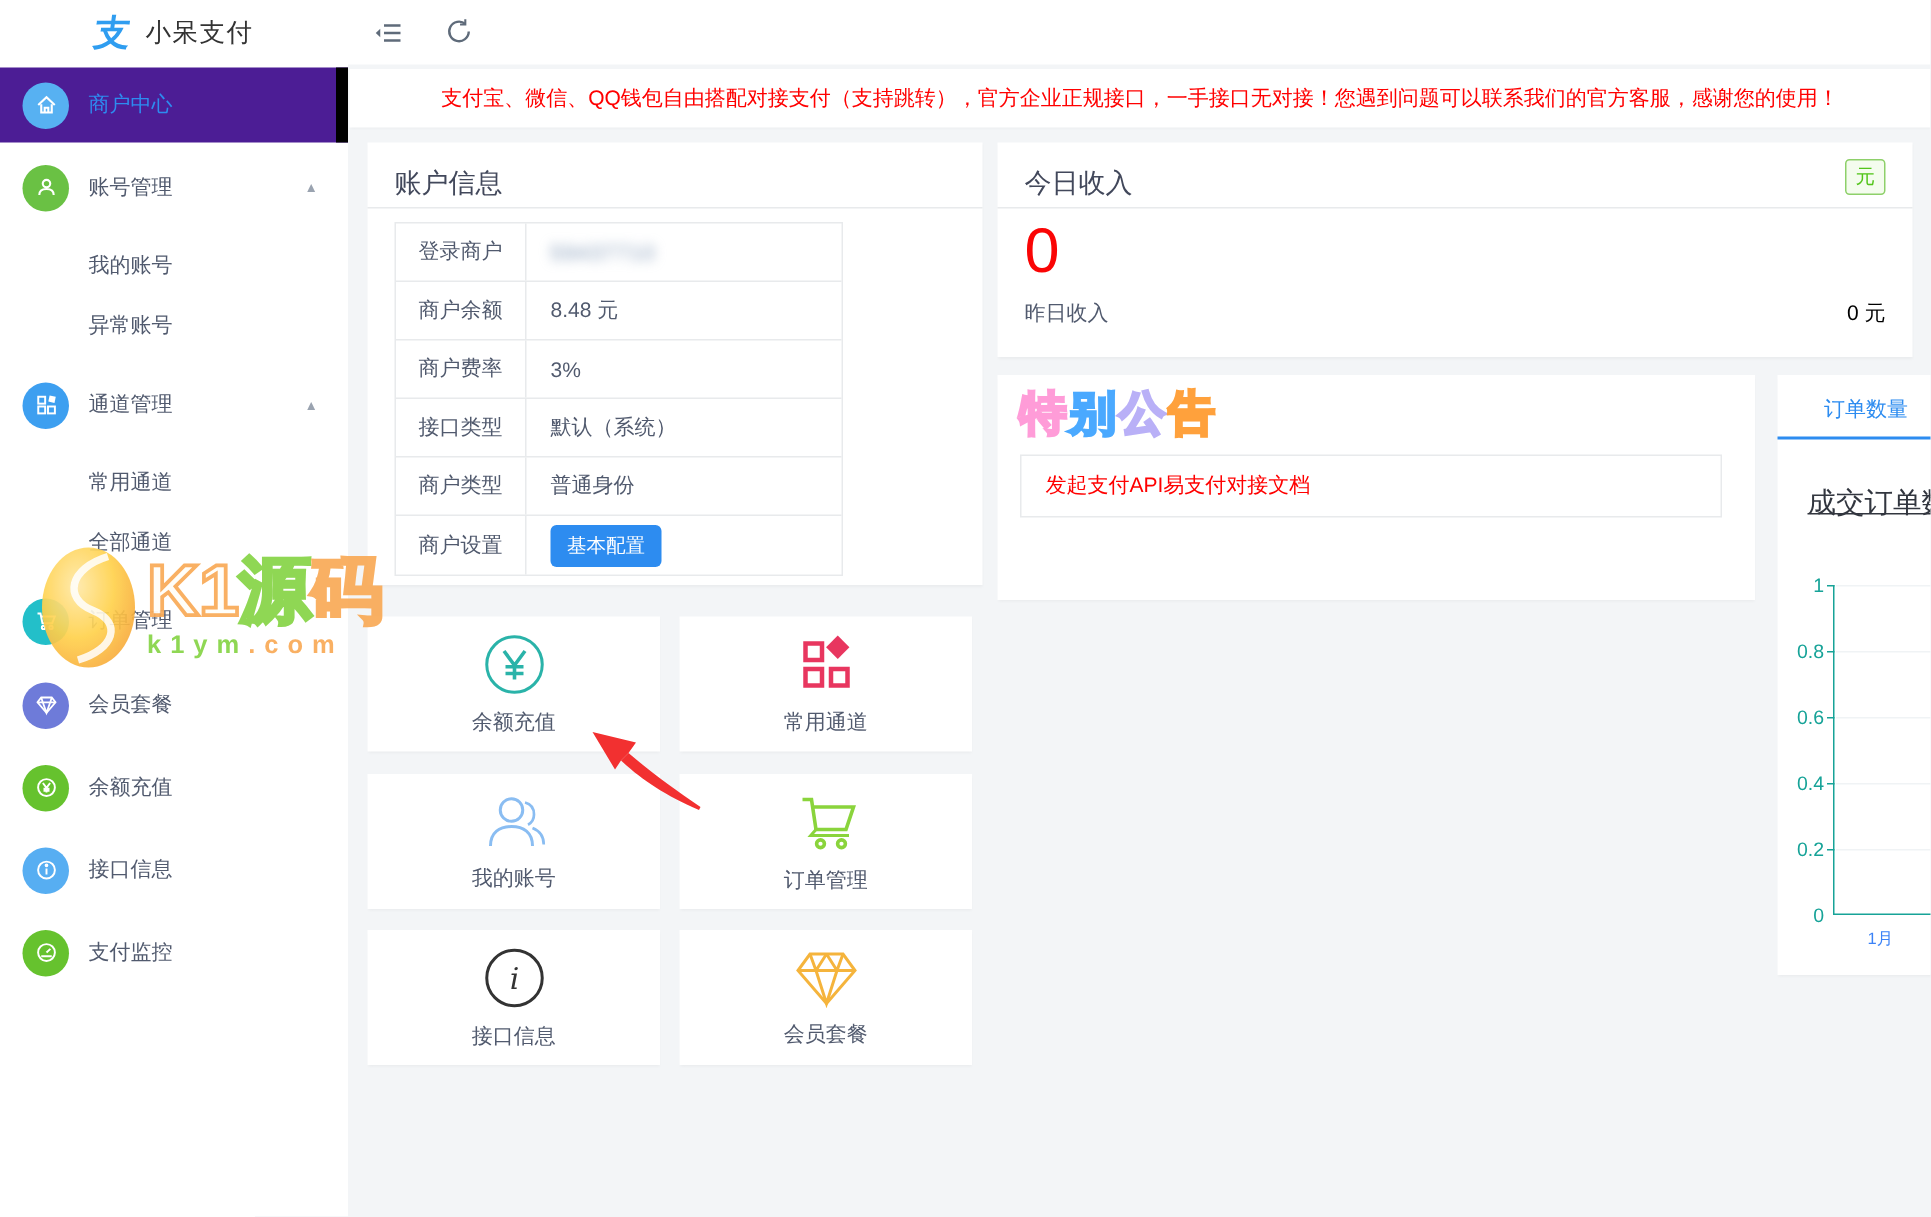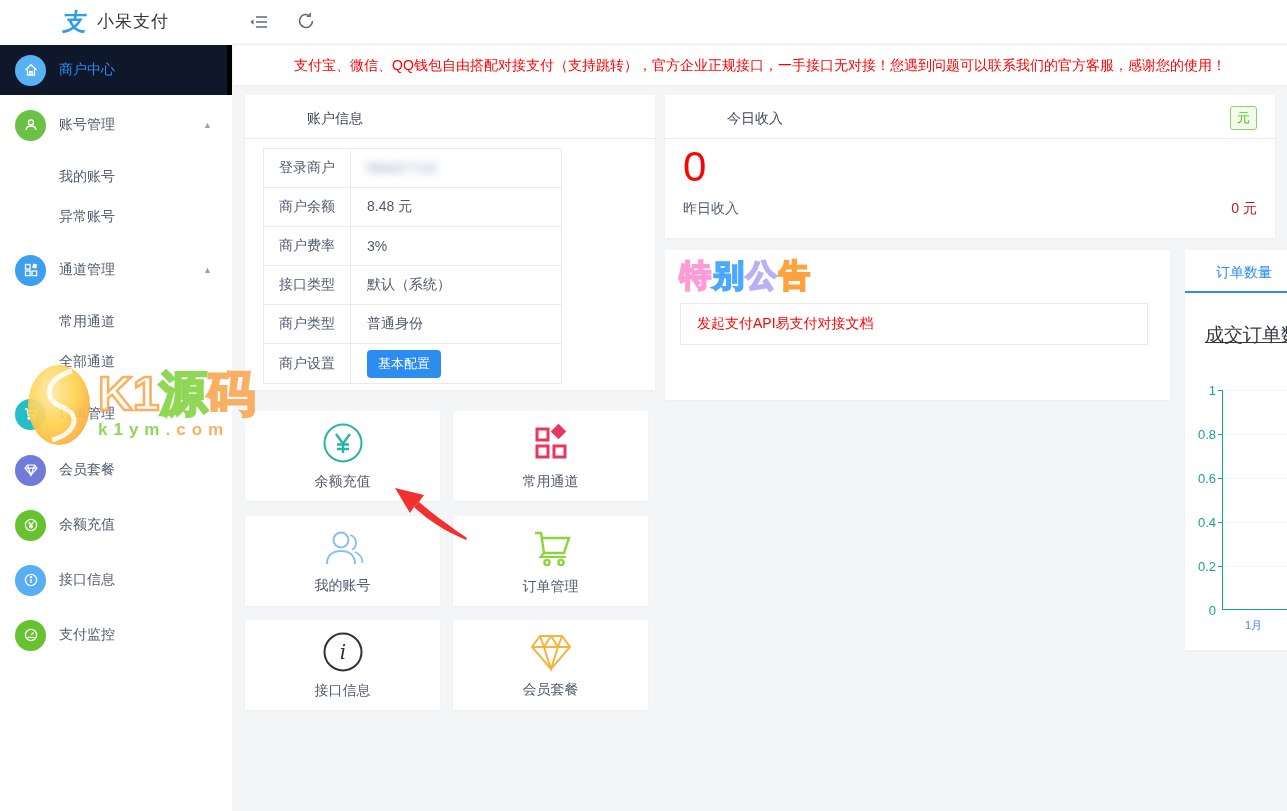--- a/index.html
+++ b/index.html
@@ -10,53 +10,53 @@
     background:#f3f5f7; color:#515a6e; font-size:14px;
   }
   
   .sidebar { position:absolute; left:0; top:0; width:232px; height:811px; background:#fff; z-index:2; }
   .logo-bar { position:absolute; left:0; top:0; width:232px; height:43px; background:#fff; display:flex; align-items:center; justify-content:center; gap:10px; }
   .logo-glyph { color:#2f9df0; font-size:24px; font-weight:bold; font-family:"DejaVu Serif","Liberation Serif",serif; transform:skewX(-8deg); }
   .logo-title { color:#333; font-size:17px; letter-spacing:1px; }
   .menu-item { position:absolute; left:0; width:232px; display:flex; align-items:center; cursor:pointer; }
   .menu-item.parent { height:50px; }
   .menu-item.sub { height:40px; }
-  .menu-item.active { background:#0f172a; border-right:5px solid #000000; }
+  .menu-item.active { background:#4c1d95; border-right:8px solid #000000; }
   .menu-item.active .mi-label { color:#2d8cf0; }
   .mi-icon { position:absolute; left:15px; width:31px; height:31px; border-radius:50%; display:flex; align-items:center; justify-content:center; }
   .mi-icon svg { display:block; }
   .mi-label { position:absolute; left:59px; color:#515a6e; font-size:14px; }
   .mi-arrow { position:absolute; right:20px; color:#9aa3b0; font-size:9px; }
   
   .topbar { position:absolute; left:232px; top:0; width:1055px; height:43px; background:#fff; z-index:1; }
   .tb-icon { position:absolute; top:11px; width:22px; height:22px; cursor:pointer; }
   .tb-icon.collapse { left:16px; }
   .tb-icon.refresh { left:64px; }
   
   .content { position:absolute; left:232px; top:43px; width:1055px; height:768px; background:#f3f5f7; }
   .panel { position:absolute; background:#fff; box-shadow:0 1px 2px rgba(0,0,0,0.04); }
   .notice { left:1px; top:3px; width:1054px; height:39px; display:flex; align-items:center; justify-content:center; }
   .notice-text { color:#ff0000; font-size:14px; }
   
   .account { left:13px; top:52px; width:410px; height:295px; }
-  .panel-title { position:absolute; left:18px; top:15px; font-size:14px; color:#42485b;margin-left:44px; }
+  .panel-title { position:absolute; left:18px; top:15px; font-size:18px; color:#42485b; }
   .panel-divider { position:absolute; left:0; top:43px; width:100%; height:1px; background:#e8eaec; }
   .acct-table { position:absolute; left:18px; top:53px; width:299px; border:1px solid #e8eaec; }
   .acct-row { display:flex; height:39px; border-bottom:1px solid #e8eaec; }
   .acct-row:last-child { border-bottom:none; }
   .acct-label { width:87px; border-right:1px solid #e8eaec; display:flex; align-items:center; padding-left:15px; color:#515a6e; }
   .acct-value { flex:1; display:flex; align-items:center; padding-left:16px; color:#515a6e; }
   .blurred { filter:blur(4px); color:#7e96b5; letter-spacing:1px; }
   .btn-primary { background:#2d8cf0; color:#fff; border:none; border-radius:4px; padding:5px 11px; font-size:13px; cursor:pointer; font-family:inherit; }
   
   .income { left:433px; top:52px; width:610px; height:143px; }
   .unit-badge { position:absolute; right:18px; top:11px; border:1px solid #8ed06a; background:#f4fcee; color:#52c41a; font-size:13px; padding:2px 6px; border-radius:3px; }
   .big-zero { position:absolute; left:18px; top:48px; color:#fa0505; font-size:42px; }
   .yest-label { position:absolute; left:18px; top:105px; color:#515a6e; }
-  .yest-value { position:absolute; right:18px; top:105px; color:#b91c1c; }
+  .yest-value { position:absolute; right:18px; top:105px; color:#000000; }
   
   .announce { left:433px; top:207px; width:505px; height:150px; }
   .bubble-title { position:absolute; left:15px; top:5px; font-size:31px; font-weight:bold; letter-spacing:2px; }
   .bubble-title span { color:#fff; }
   .bt0 { -webkit-text-stroke:2px #ff9cd8; text-shadow:0 0 1px #ff9cd8; }
   .bt1 { -webkit-text-stroke:2px #4aa9ff; text-shadow:0 0 1px #4aa9ff; }
   .bt2 { -webkit-text-stroke:2px #b9b0f7; text-shadow:0 0 1px #b9b0f7; }
   .bt3 { -webkit-text-stroke:2px #ffa13c; text-shadow:0 0 1px #ffa13c; }
   .ann-box { position:absolute; left:15px; top:53px; right:22px; border:1px solid #e8eaec; }
   .ann-row { height:40px; display:flex; align-items:center; padding-left:16px; border-bottom:1px solid #e8eaec; }

